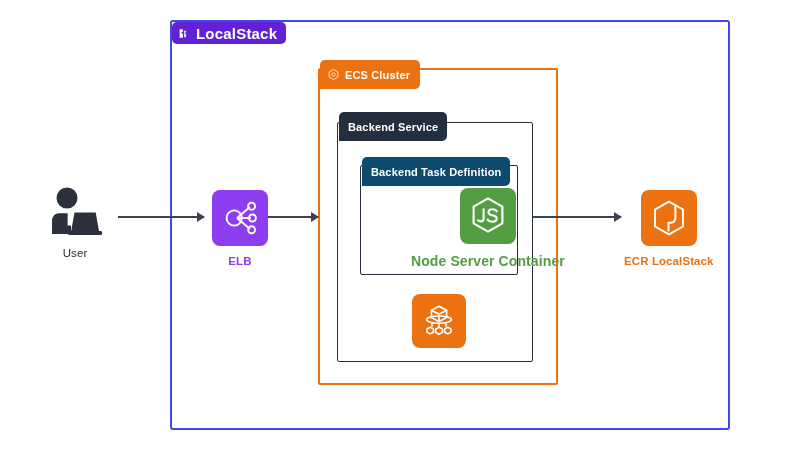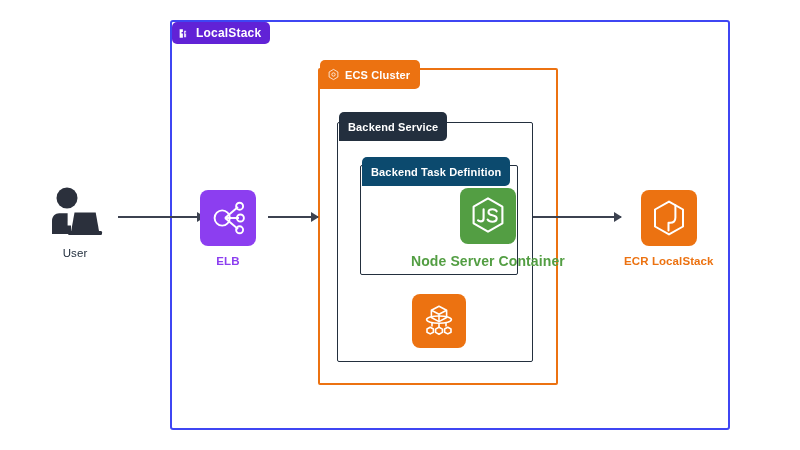--- a/index.html
+++ b/index.html
@@ -50,21 +50,21 @@
     border-radius: 3px;
   }
   #localstack-label {
     left: 172px; top: 22px;
     background: #6122d6;
     height: 22px;
     border-radius: 5px;
     padding: 0 9px 0 6px;
   }
   #localstack-label .ls-text {
-    font-size: 12px;
+    font-size: 15px;
     font-weight: 700;
     letter-spacing: .2px;
   }
 
   
   #ecs-box {
     left: 318px; top: 68px;
     width: 240px; height: 317px;
     border: 2px solid #ec7211;
     border-radius: 2px;
@@ -125,21 +125,21 @@
     font-size: 11.5px;
     letter-spacing: .1px;
     text-align: center;
     white-space: nowrap;
   }
 
   #node-user { left: 45px; top: 186px; }
   #node-user .node-icon { width: 60px; height: 52px; border-radius: 0; }
   #node-user .node-caption { color: #232f3e; }
 
-  #node-elb { left: 200px; top: 190px; }
+  #node-elb { left: 212px; top: 190px; }
   #node-elb .node-icon { background: #8c3ef0; }
   #node-elb .node-caption { color: #8c3ef0; font-weight: 600; }
 
   #node-ecr { left: 624px; top: 190px; }
   #node-ecr .node-icon { background: #ec7211; }
   #node-ecr .node-caption { color: #ec7211; font-weight: 600; }
 
   #node-nodejs { left: 411px; top: 188px; }
   #node-nodejs .node-icon { background: #539e43; }
   #node-nodejs .node-caption { color: #539e43; font-weight: 600; font-size: 14px; }

